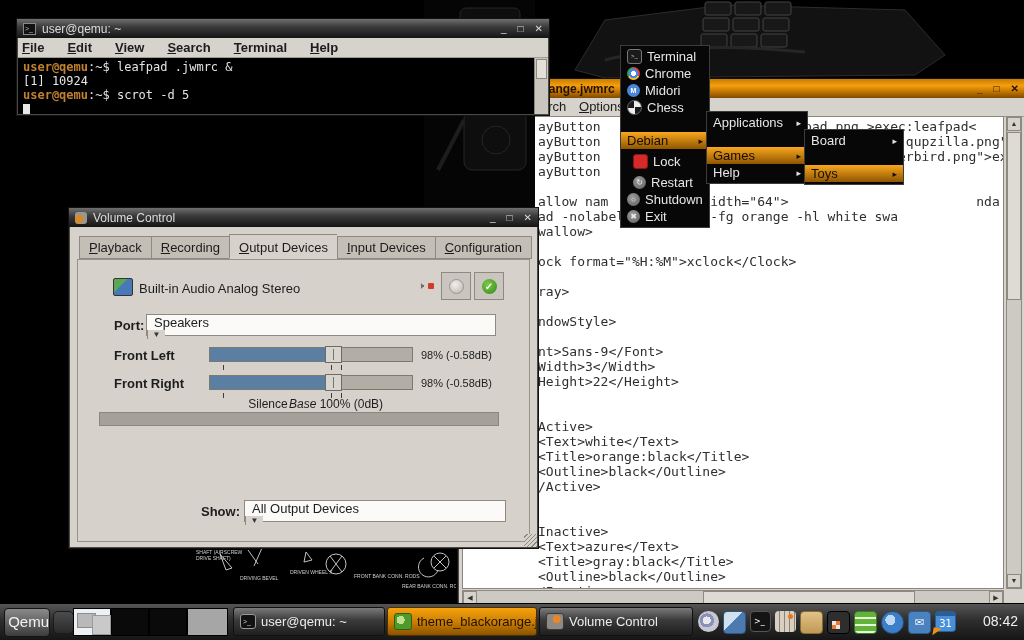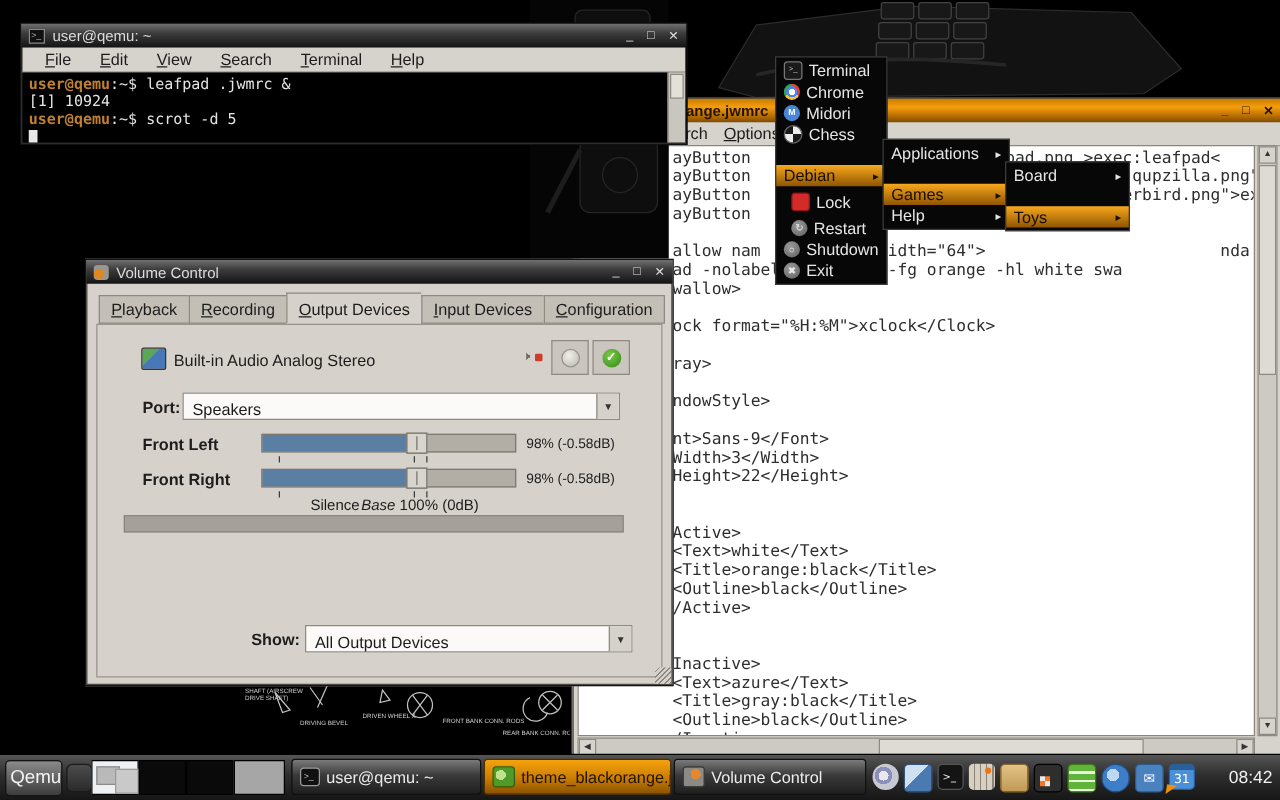--- a/index.html
+++ b/index.html
@@ -16,21 +16,21 @@
             padding:0 6px;font-size:12px;box-sizing:border-box;}
   .tb-dark{background:linear-gradient(180deg,#707070,#3c3c3c 40%,#141414);color:#dcdcdc;}
   .tb-orange{background:linear-gradient(180deg,#c87c00,#f59e0e 35%,#b36b00 75%,#7e4a00);color:#241300;font-weight:bold;}
   .winbtns{margin-left:auto;display:flex;gap:11px;font-size:10px;align-items:center;}
   .winbtns span{cursor:default;}
   .mbar{position:absolute;left:1px;right:1px;background:#d6d2cc;border-bottom:1px solid #a19d95;
         font-size:13px;color:#1c1c1c;}
   .mbar-item{padding:1px 4px;}
   
   #terminal{left:16px;top:18px;width:532px;height:96px;z-index:3;background:#000;}
-  #term-menu{top:19px;height:19px;display:flex;gap:15px;padding-left:14px;align-items:center;}
+  #term-menu{top:19px;height:19px;display:flex;gap:15px;align-items:center;font-weight:bold;}
   #term-body{position:absolute;left:1px;top:39px;right:14px;bottom:1px;background:#000;
              font-family:"DejaVu Sans Mono",monospace;font-size:12px;line-height:14px;color:#e4e4e4;
              padding:2px 5px;overflow:hidden;}
   .tprompt{color:#c08030;font-weight:bold;margin-top:26px;}
   .cursor-block{display:inline-block;width:7px;height:12px;background:#e8e8e8;vertical-align:middle;}
   #term-scroll{position:absolute;top:39px;right:1px;bottom:1px;width:13px;background:#c9c5bf;border-left:1px solid #8e8a82;}
   #term-scroll .sthumb{position:absolute;left:1px;right:1px;top:1px;height:18px;background:#e3dfd9;border:1px solid #8e8a82;}
   .term-icon{width:13px;height:12px;background:#111;border:1px solid #888;color:#bbb;font-size:7px;line-height:10px;
              text-align:left;padding-left:1px;box-sizing:border-box;flex:none;}
   
@@ -61,21 +61,21 @@
   .vol-icon{width:12px;height:12px;border-radius:3px;flex:none;
             background:radial-gradient(circle at 35% 60%,#e08820 0 4px,#9a9690 4px);}
   #vol-tabs{position:absolute;left:10px;top:26px;display:flex;font-size:13px;color:#1c1c1c;}
   .tab{padding:3px 9px;background:#c3bfb7;border:1px solid #8e8a82;border-right:none;margin-top:2px;}
   .tab:last-child{border-right:1px solid #8e8a82;}
   .tab.active{background:#d6d2cb;margin-top:0;padding-top:5px;border-bottom:1px solid #d6d2cb;}
   #vol-frame{position:absolute;left:8px;top:51px;width:451px;height:281px;border:1px solid #97938a;}
   .bold13{font-size:13px;font-weight:bold;color:#1d1d1d;position:absolute;}
   .plain13{font-size:13px;color:#1d1d1d;position:absolute;}
   .combo{position:absolute;height:22px;background:#fbfaf8;border:1px solid #8e8a82;box-sizing:border-box;
-         font-size:13px;color:#1c1c1c;display:flex;align-items:flex-end;}
+         font-size:13px;color:#1c1c1c;display:flex;align-items:flex-start;flex-direction:column;}
   .combo .ctext{padding-left:7px;flex:1;}
   .combo .carrow{width:17px;align-self:stretch;border-left:1px solid #8e8a82;background:#d6d2cb;
                  display:flex;align-items:center;justify-content:center;font-size:8px;color:#333;}
   .vtrack{position:absolute;width:204px;height:15px;background:#b2aea6;border:1px solid #7d7971;box-sizing:border-box;}
   .vfill{position:absolute;left:0;top:0;bottom:0;width:117px;background:#5b7ea3;}
   .vhandle{position:absolute;left:115px;top:-2px;width:17px;height:17px;background:#d8d4ce;border:1px solid #6e6a64;box-sizing:border-box;}
   .vhandle::after{content:"";position:absolute;left:7px;top:2px;bottom:2px;width:1px;background:#77736d;}
   .vval{position:absolute;font-size:11px;color:#1d1d1d;}
   .tick{position:absolute;width:1px;height:5px;background:#3c3c3c;}
   .meter{position:absolute;left:21px;top:152px;width:400px;height:14px;background:#a5a19a;border:1px solid #8a8680;box-sizing:border-box;}

